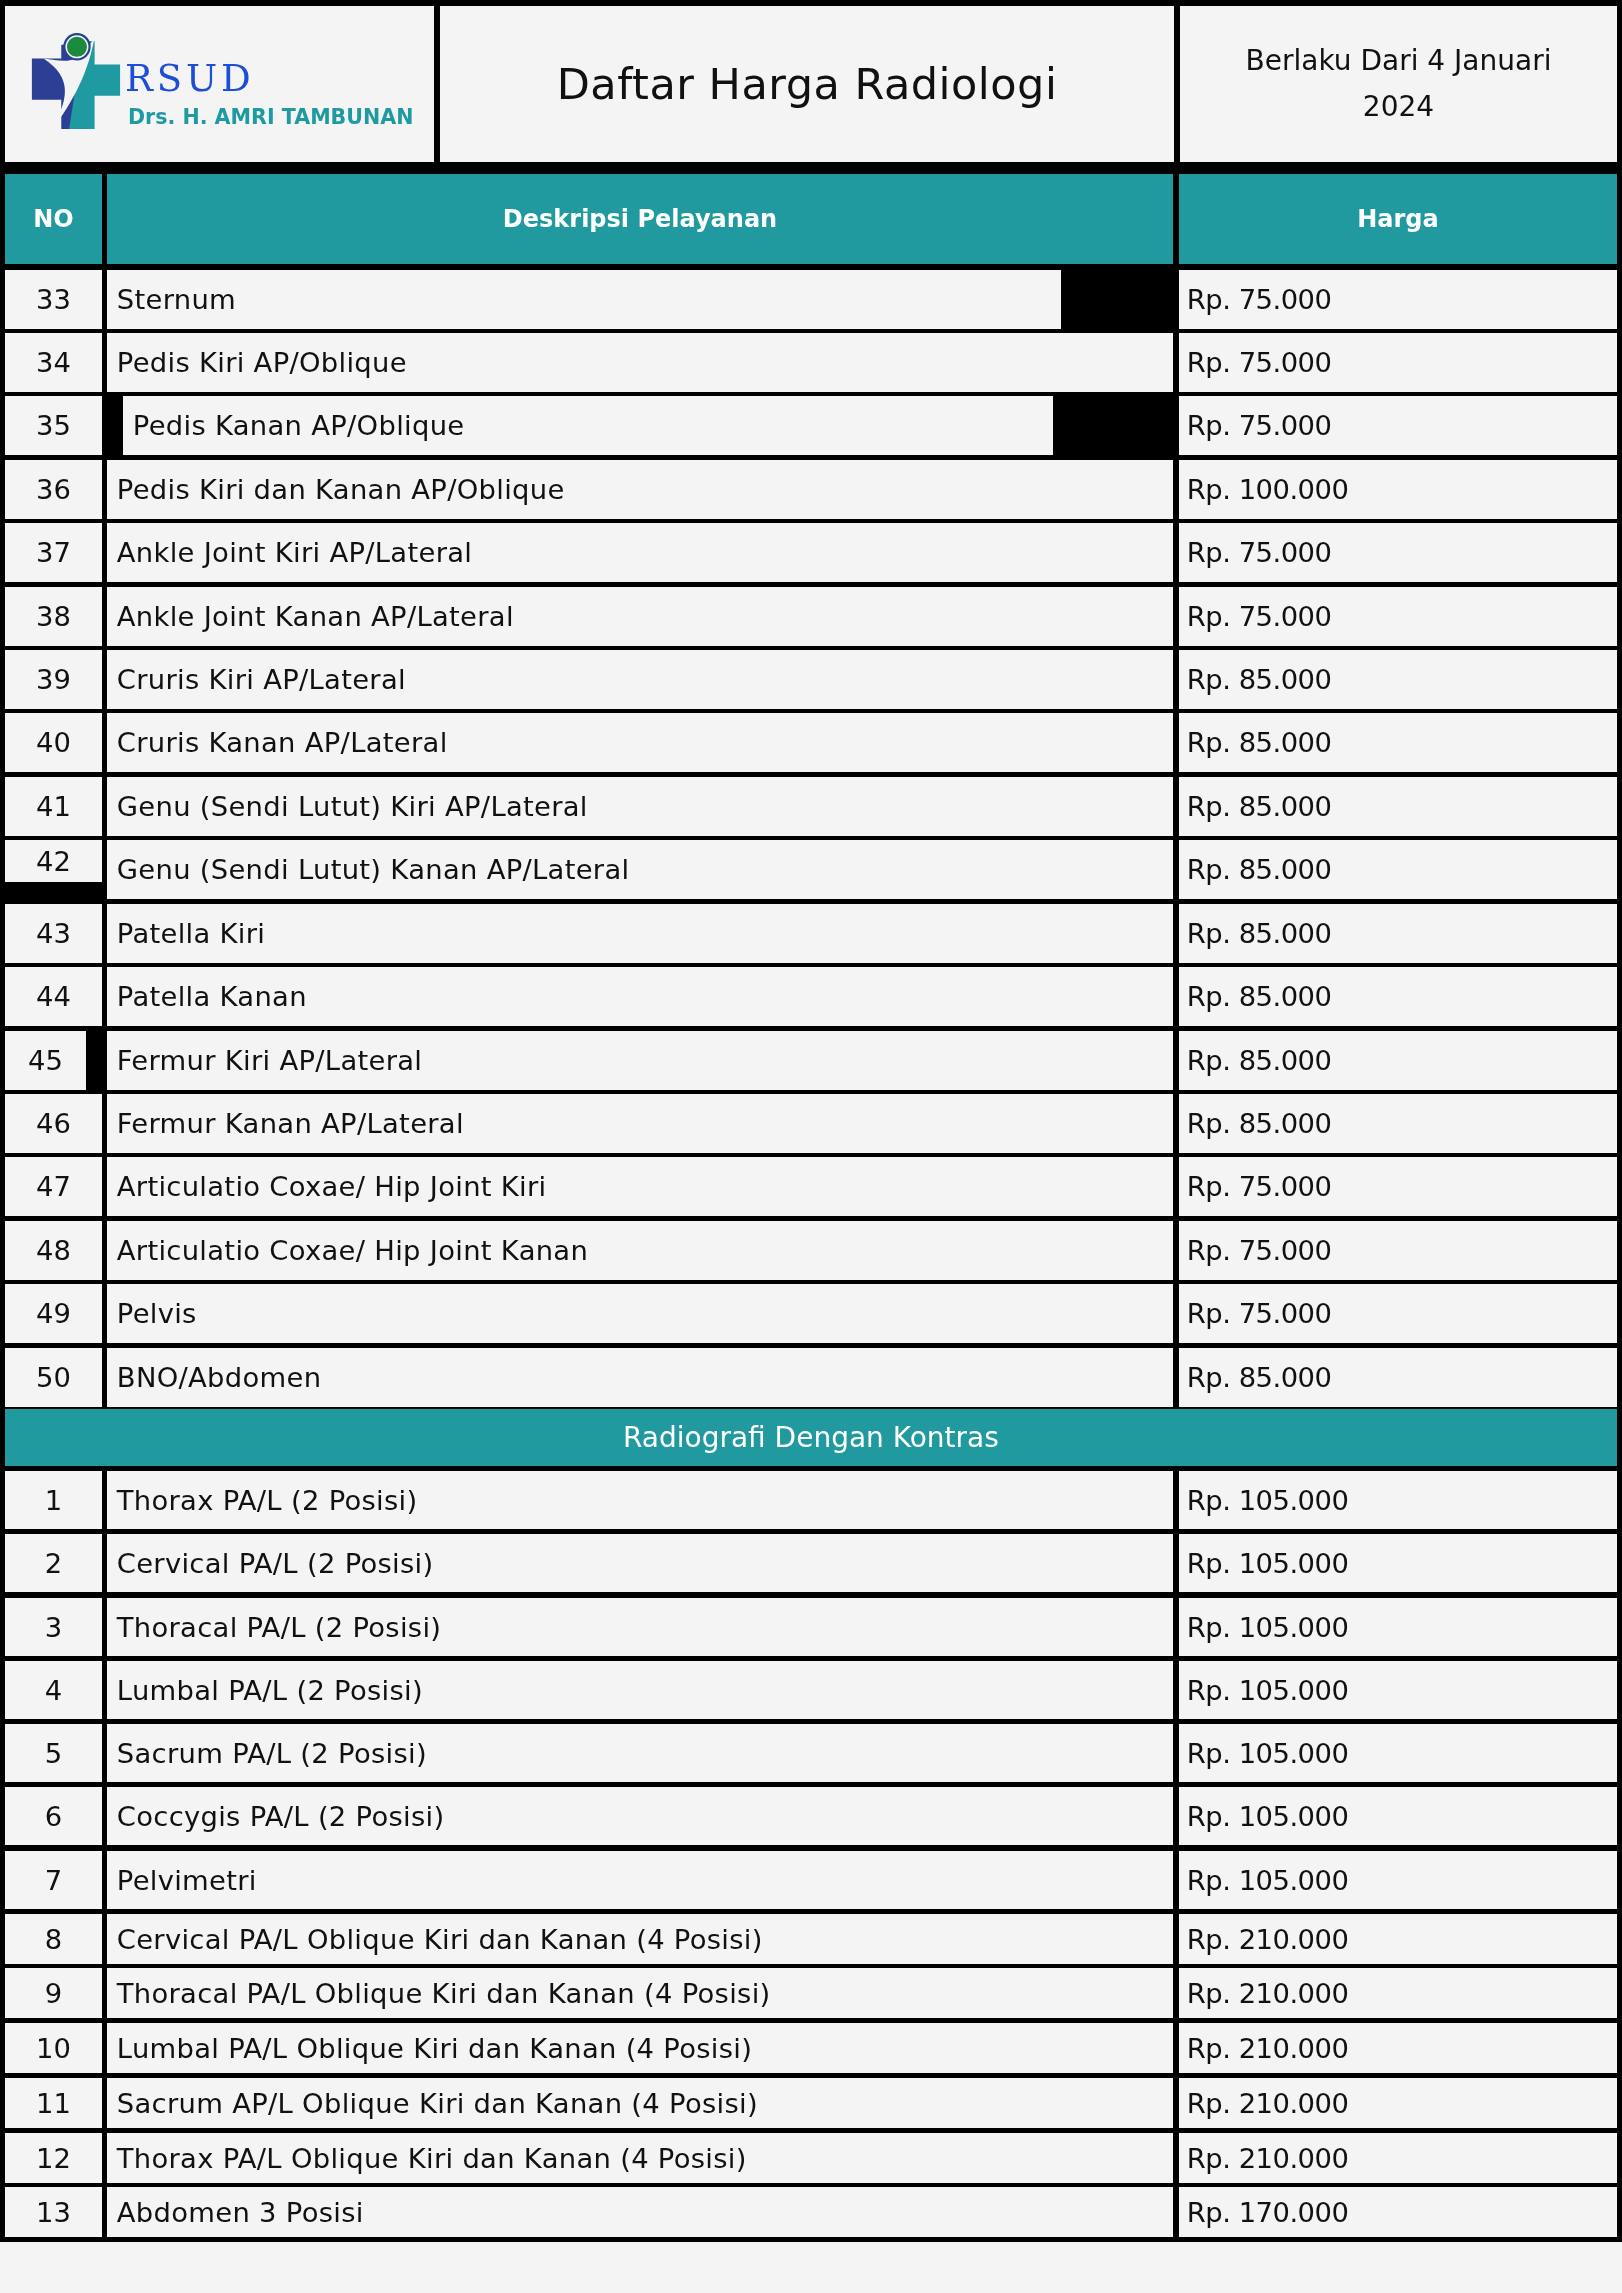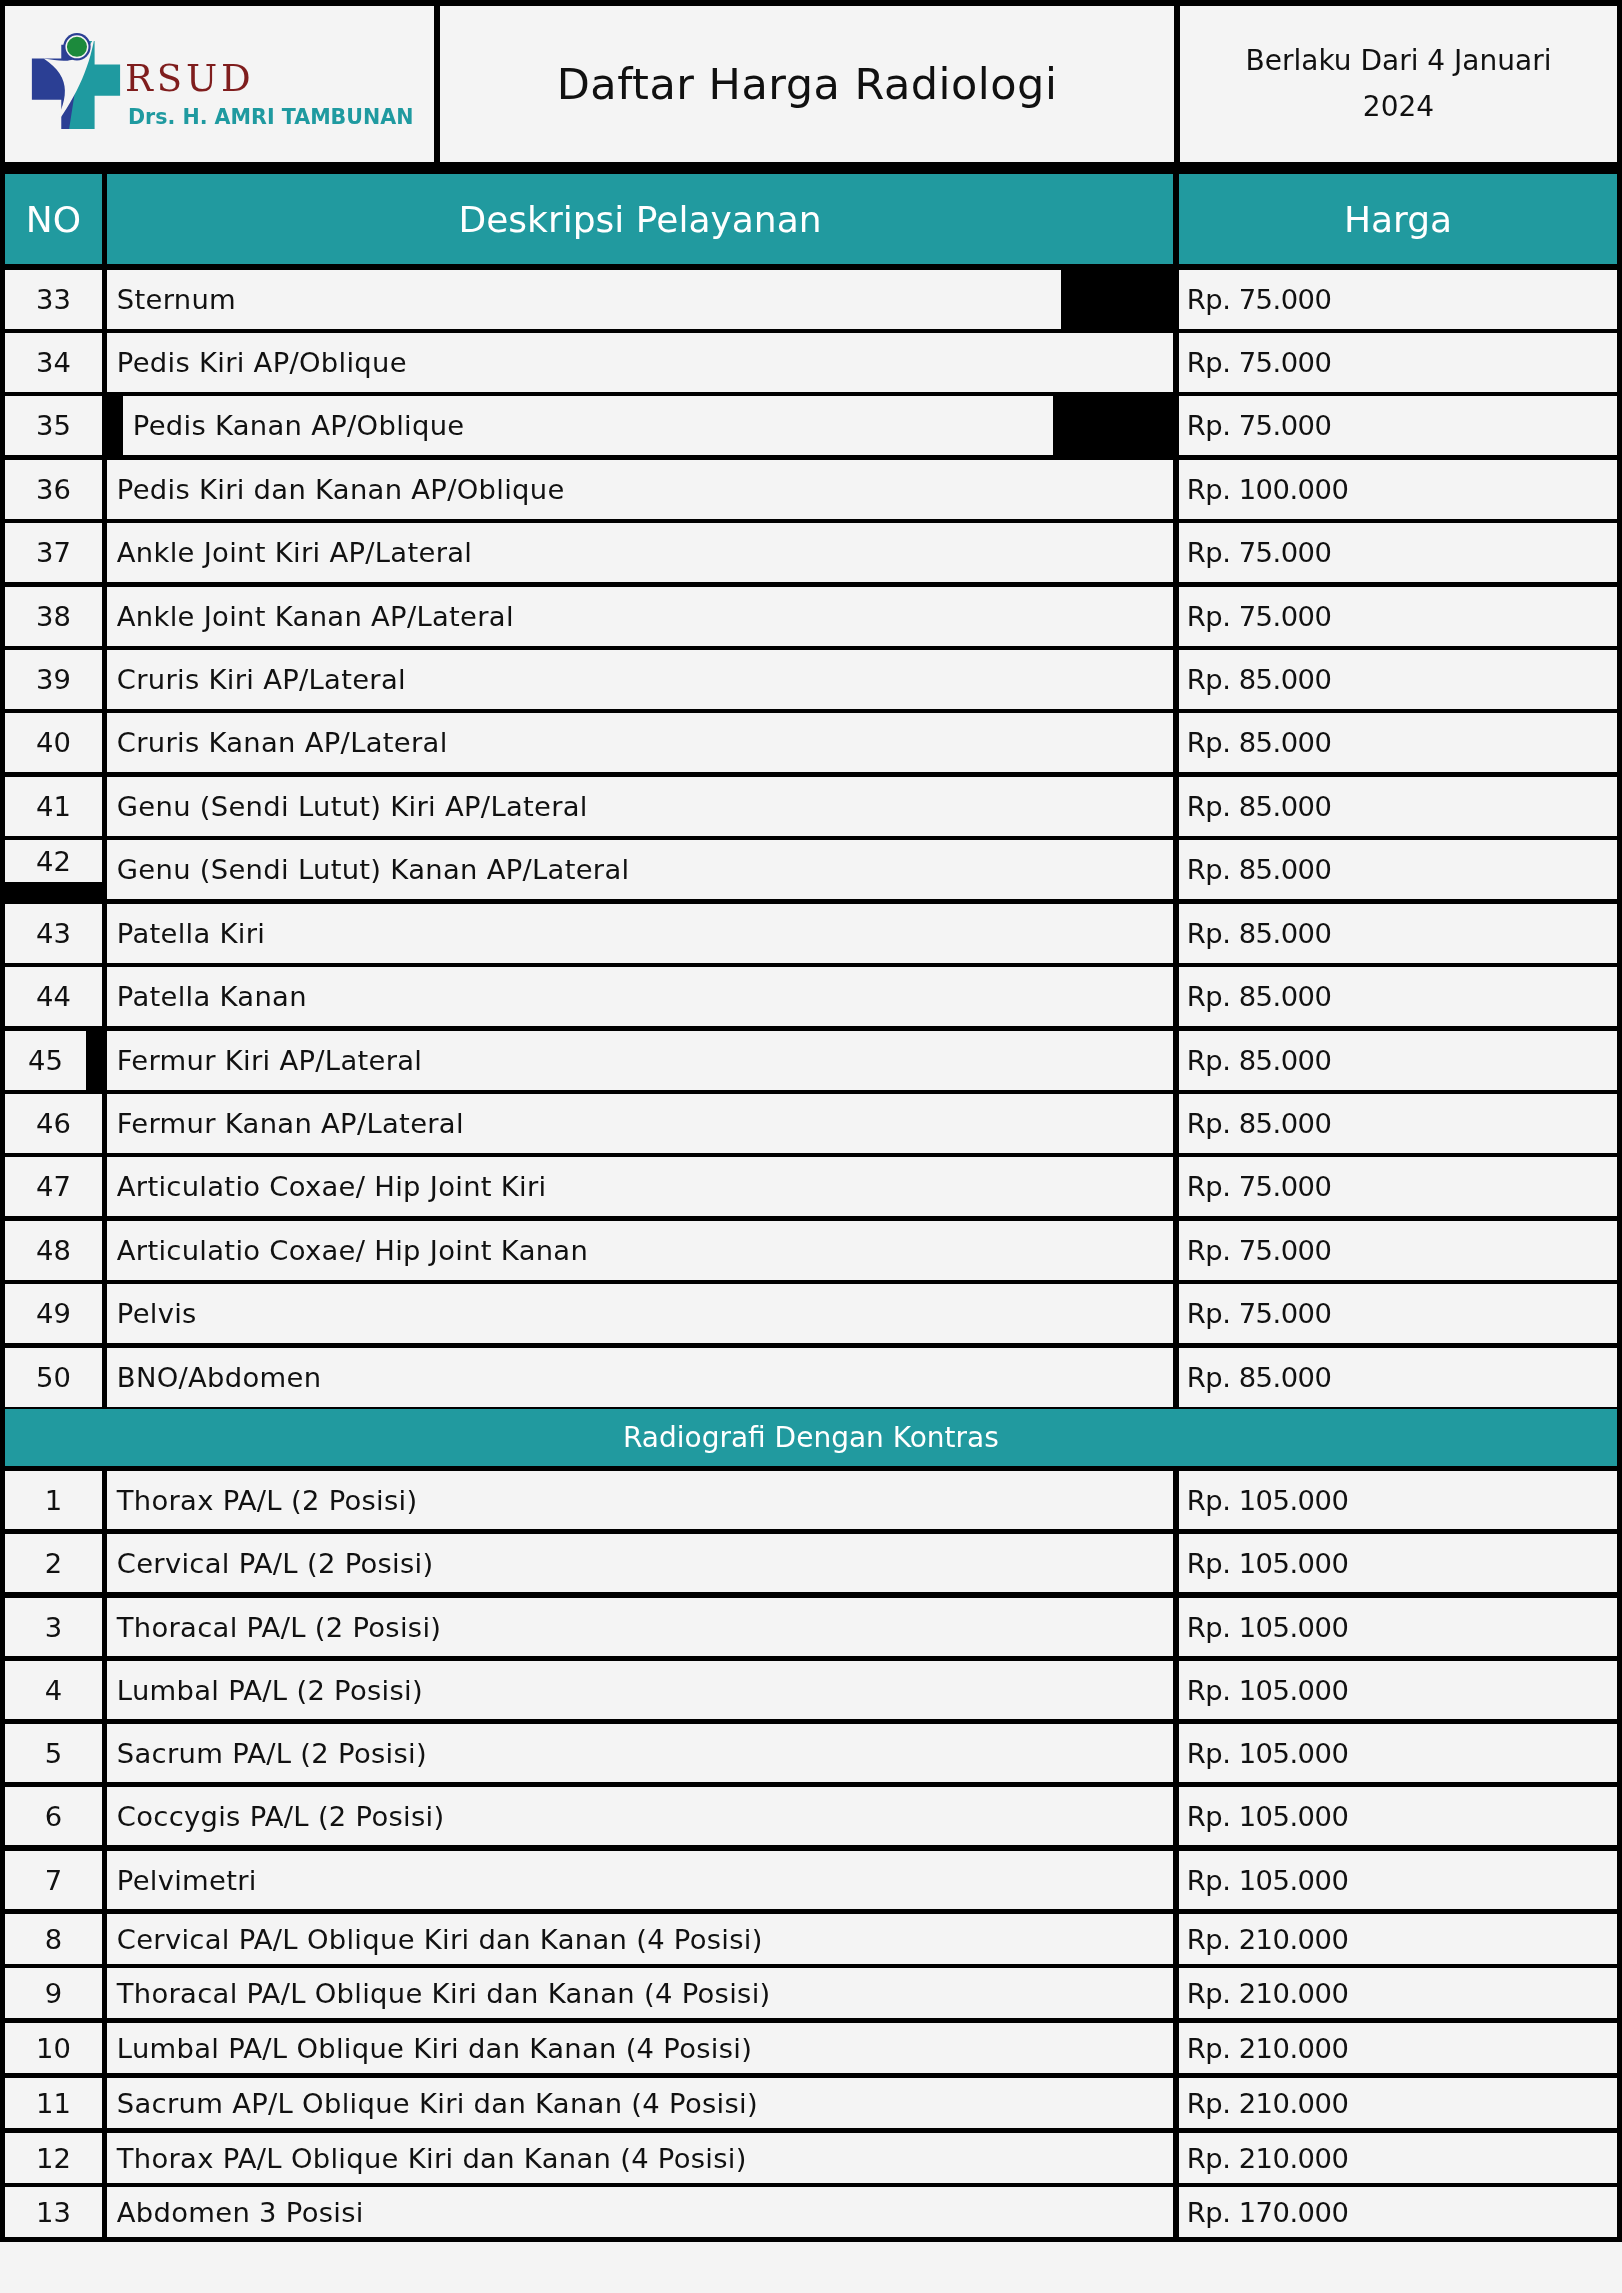--- a/index.html
+++ b/index.html
@@ -8,25 +8,25 @@
     font-family:"DejaVu Sans", "Liberation Sans", sans-serif; color:#111;
   }
   .abs { position:absolute; box-sizing:border-box; }
   .black { background:#000; }
   .cell-bg { background:#f4f4f4; }
   .teal { background:#219a9f; color:#fff; }
   .title {
     font-size:43px; font-weight:500; letter-spacing:0.5px; display:flex; align-items:center; justify-content:center;
   }
   .date { font-size:28px; line-height:46px; text-align:right; display:flex; align-items:center; justify-content:center; flex-direction:column; }
-  .hdr-text { font-size:36px; display:flex; align-items:center; justify-content:center; }
+  .hdr-text { font-size:24px; display:flex; align-items:center; justify-content:center;font-weight:bold; }
   .row-no { font-size:27.4px; display:flex; align-items:center; justify-content:center; }
   .row-desc { font-size:27.4px; display:flex; align-items:center; padding-left:9.8px; white-space:nowrap; letter-spacing:0.3px; }
   .row-price { font-size:27.4px; display:flex; align-items:center; padding-left:7.8px; white-space:nowrap; letter-spacing:-0.5px; }
-  .logo-rsud { font-family:"DejaVu Serif", "Liberation Serif", serif; color:#7f1d1d; font-size:37px; letter-spacing:3.9px; }
+  .logo-rsud { font-family:"DejaVu Serif", "Liberation Serif", serif; color:#1d4ed8; font-size:37px; letter-spacing:3.9px; }
   .logo-name { color:#1f9aa0; font-size:20.6px; font-weight:bold; letter-spacing:0px; }
   .section-title { font-size:28px; display:flex; align-items:center; justify-content:center; }
 </style>
 </head>
 <body>
 
 <div class="abs black" style="left:0;top:0;width:1622px;height:172px;"></div>
 
 <div class="abs cell-bg" style="left:4.9px;top:5.9px;width:429px;height:156px;">
   <svg class="abs" style="left:21.6px;top:25.5px;" width="98" height="108" viewBox="0 0 100 110">

